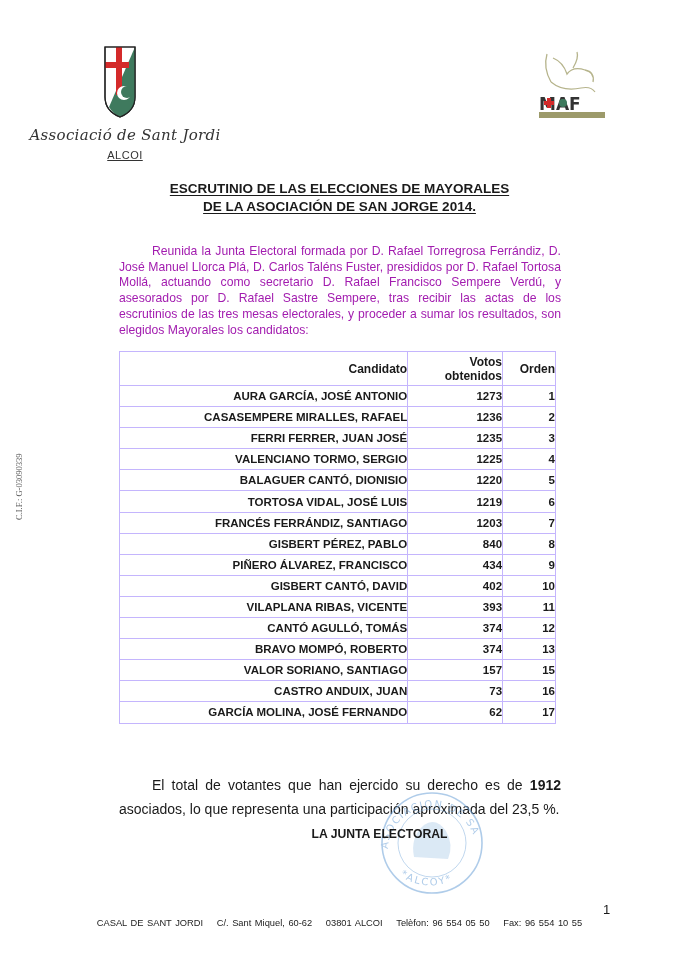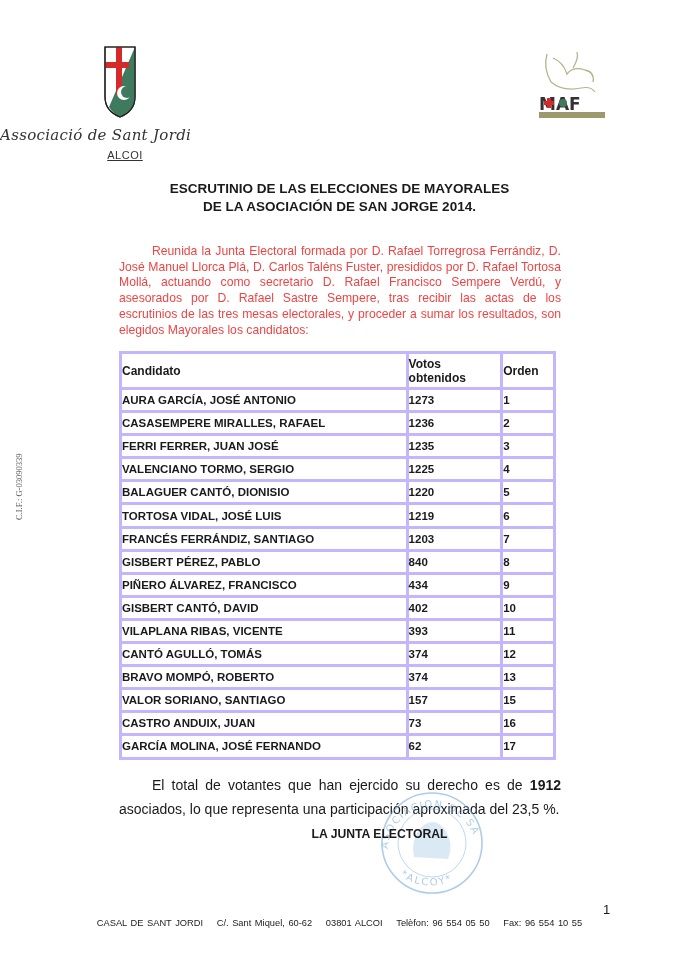--- a/index.html
+++ b/index.html
@@ -2,38 +2,38 @@
 <html><head>
 <meta charset="utf-8">
 <style>
   html, body { margin:0; padding:0; background:#ffffff; }
   body { width:679px; height:960px; position:relative; overflow:hidden;
          font-family:"Liberation Sans", sans-serif; color:#1a1a1a; }
   .abs { position:absolute; }
 
   
   #shield { left:103px; top:45px; width:34px; height:74px; }
-  #assoc-name { left:0; top:126px; width:250px; 
+  #assoc-name { left:0; top:126px; width:250px; text-align:center;
                 font-family:"DejaVu Serif", serif; font-style:italic; font-size:15px; letter-spacing:0.3px; color:#333; }
   #assoc-city { left:0; top:149px; width:250px; text-align:center; font-size:11px; color:#333; letter-spacing:0.5px;text-decoration:underline; }
 
   
   #maf-logo { left:533px; top:48px; width:88px; height:75px; }
 
   
   #title { left:0; top:180px; width:679px; text-align:center; font-weight:bold; font-size:13.5px; line-height:18px;
-           text-underline-offset:2px; font-family:"Liberation Sans", sans-serif; }
+           text-decoration:underline; text-underline-offset:2px; font-family:"Liberation Sans", sans-serif; }
 
   
   #intro { left:119px; top:244px; width:442px; font-size:12.2px; line-height:15.7px; text-align:justify;
-           text-indent:33px; color:#ef4444; }
+           text-indent:33px; color:#a21caf; }
 
   
   #results { left:119px; top:351px; width:437px; border-collapse:collapse; font-size:11.5px; }
-  #results th, #results td { border:3px solid #c4b5fd; text-align:left; padding:0; }
+  #results th, #results td { border:1px solid #c4b5fd; text-align:right; padding:0; }
   #results th { font-weight:bold; height:33px; line-height:14px; font-size:12px; }
   #results td { font-weight:bold; height:20.1px; }
   #results col.c1 { width:289px; }
   #results col.c2 { width:95px; }
   #results col.c3 { width:53px; }
 
   
   #closing { left:119px; top:773px; width:442px; font-size:14px; line-height:24px; text-align:justify; text-indent:33px; }
   #closing b { font-weight:bold; }
   #signature { left:0; top:827px; width:679px; text-align:center; font-weight:bold; font-size:12.2px;padding-left:40px; }

